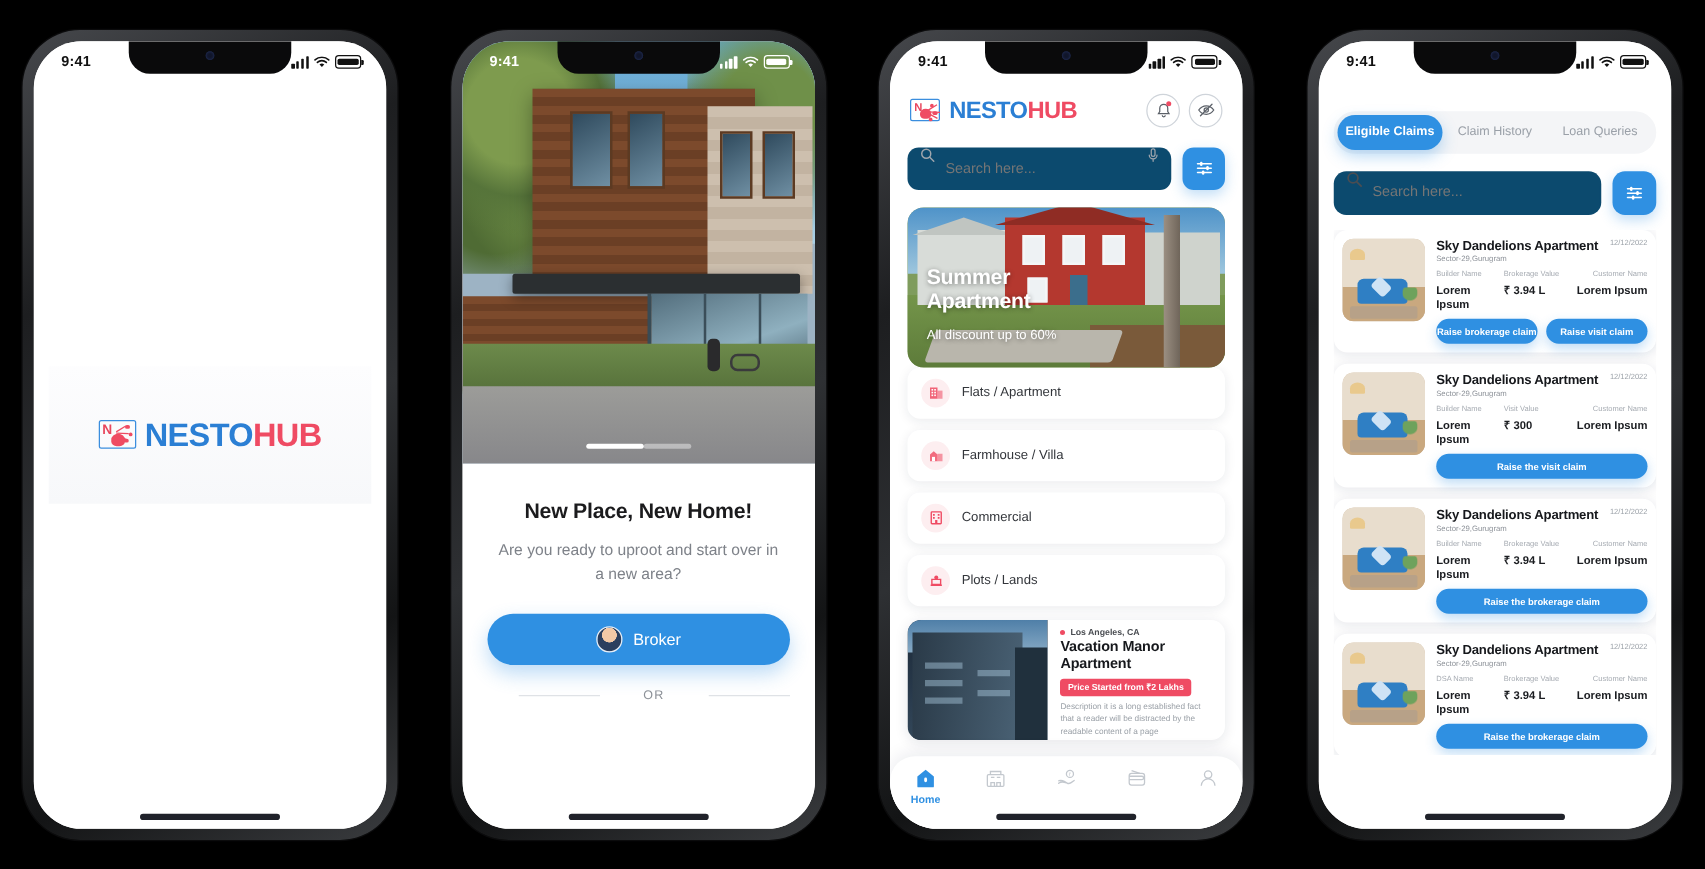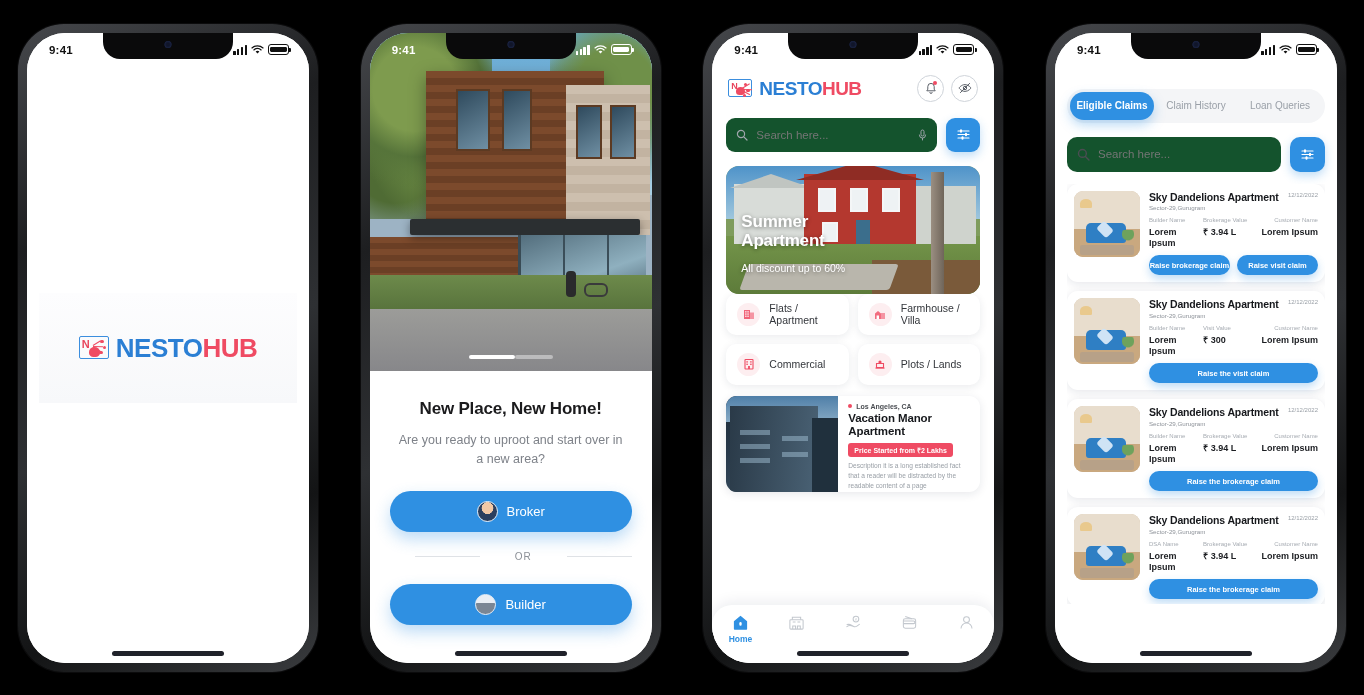--- a/index.html
+++ b/index.html
@@ -214,22 +214,22 @@
   .circ-btn {
     width:27px;height:27px;border-radius:50%;border:1.2px solid #cfd4da;
     display:flex;align-items:center;justify-content:center; position:relative; cursor:pointer;
     background:#fff;
   }
   .circ-btn + .circ-btn { margin-left:7px; }
   .head-icons { display:flex; align-items:center; }
   .badge-dot{position:absolute;top:5px;right:6px;width:4px;height:4px;border-radius:50%;background:#ef4b63;}
   .searchrow { display:flex; align-items:center; gap:9px; margin-top:16px; }
   .searchbox {
-    flex:1; height:34px; border-radius:9px; background:#14532d;
-    display:flex;align-items:center; gap:8px; padding: 0 10px;
+    flex:1; height:34px; border-radius:9px; background:#0c4a6e;
+    display:flex;gap:8px; padding: 0 10px;
   }
   .searchbox input {
     flex:1;border:0;background:transparent;outline:none;
     font-size:11.5px;color:#9aa0a8;font-family:"Liberation Sans",sans-serif;
   }
   .filter-btn {
     width:34px;height:34px;border-radius:9px;background:#2f90e2;
     display:flex;align-items:center;justify-content:center;cursor:pointer;flex:0 0 auto;
     box-shadow:0 4px 10px rgba(47,144,226,.3);
   }
@@ -253,21 +253,21 @@
   .b-house2::before{content:'';position:absolute;left:-4px;top:-10px;border-left:41px solid transparent;border-right:41px solid transparent;border-bottom:14px solid #c0c5c1;}
   .b-house3{position:absolute;right:4px;top:20px;width:62px;height:58px;background:#cfd3cd}
   .b-lawn{position:absolute;left:0;right:0;bottom:0;height:58px;background:linear-gradient(180deg,#74954a,#5d7b3a)}
   .b-path{position:absolute;left:18px;bottom:4px;width:150px;height:26px;background:#b9b6ac;transform:skewX(-20deg);border-radius:3px}
   .b-mulch{position:absolute;right:0;bottom:0;width:108px;height:34px;background:#7a5a3a}
   .b-trunk{position:absolute;right:36px;top:6px;width:13px;bottom:0;background:linear-gradient(90deg,#9b8f82,#6f655a)}
   .b-text{position:absolute;left:15px;top:46px;color:#fff;z-index:5;text-shadow:0 1px 4px rgba(0,0,0,.45)}
   .b-text h3{font-size:17px;font-weight:800;line-height:1.12;letter-spacing:-.2px}
   .b-text p{font-size:10.5px;margin-top:12px;font-weight:500}
   .sec-title{font-size:13px;font-weight:800;color:#1b1b1d;margin:17px 0 10px;}
-  .cat-grid{display:grid;grid-template-columns:1fr 1fr;gap:9px;}
+  .cat-grid{display:grid;grid-template-columns:1fr;gap:9px;}
   .cat {
     height:41px;border-radius:10px;background:#fff;
     box-shadow:0 2px 9px rgba(18,30,60,.09);
     display:flex;align-items:center;gap:9px;padding:0 11px;cursor:pointer;
   }
   .cat-ic{width:23px;height:23px;border-radius:50%;background:#fdeef0;display:flex;align-items:center;justify-content:center;flex:0 0 auto}
   .cat span{font-size:10.5px;color:#33363b;font-weight:500}
   .prop {
     margin-top:11px; height:96px; border-radius:11px; overflow:hidden; background:#fff;
     box-shadow:0 2px 10px rgba(18,30,60,.1); display:flex;
@@ -449,24 +449,20 @@
           <span class="av"></span>
           <span>Broker</span>
         </div>
 
         <div class="or-row">
           <span class="ln"></span>
           <span>OR</span>
           <span class="ln"></span>
         </div>
 
-        <div class="btn-pill">
-          <span class="av builder"></span>
-          <span>Builder</span>
-        </div>
       </div>
       <div class="homebar onwhite"></div>
     </div>
   </div>
 
   <div class="phone">
     <div class="screen">
       <div class="notch">
           <div class="cam"></div>
         </div>

